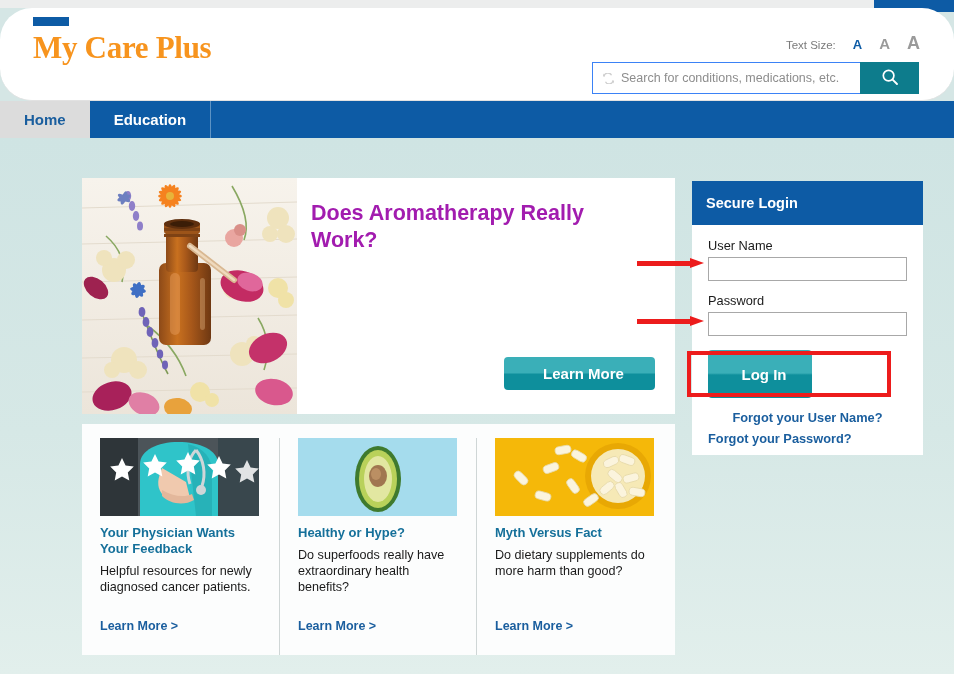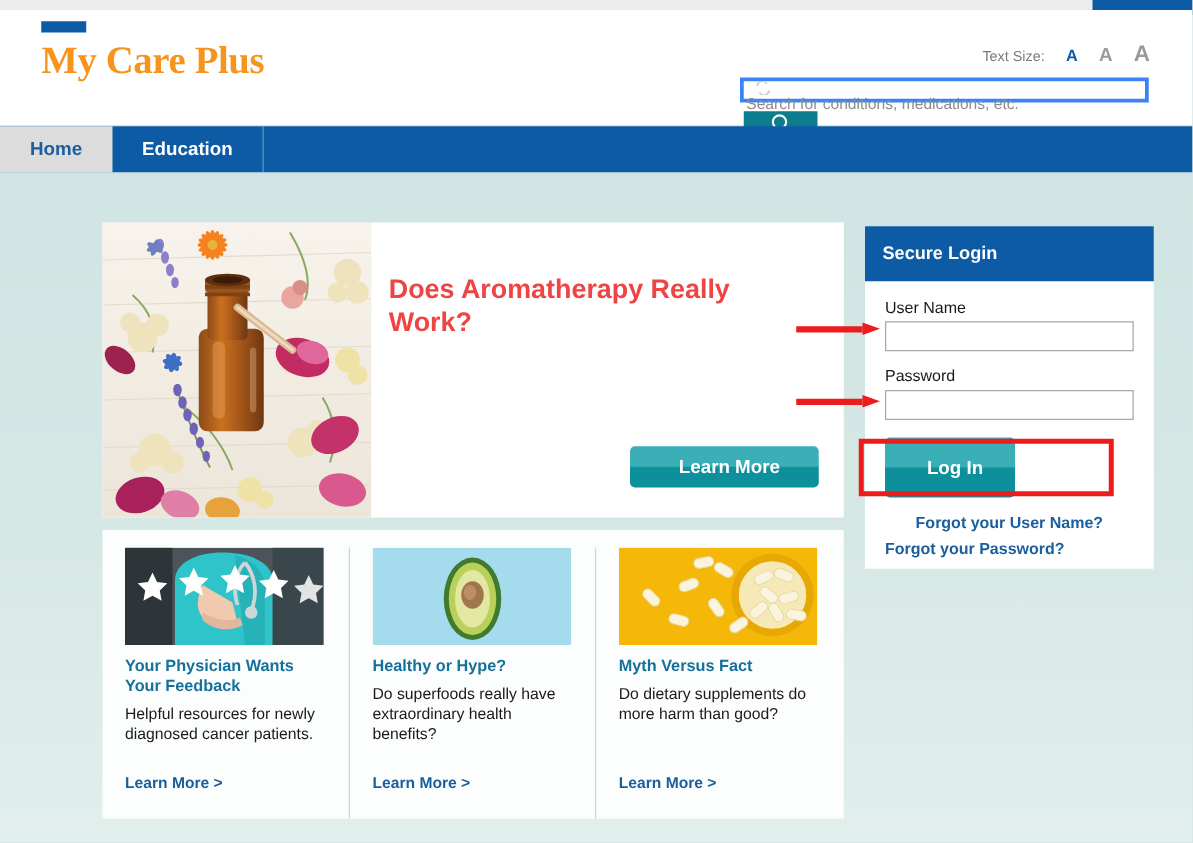--- a/index.html
+++ b/index.html
@@ -25,20 +25,21 @@
     width: 80px; height: 12px;
     background: #0d5ba5;
   }
 
   
   .header {
     position: absolute; left: 0; top: 8px;
     width: 954px; height: 93px;
     background: #ffffff;
     border-bottom: 1px solid #e2e2e2;
+    border-radius: 32px;
   }
   .logo-wrap {
     position: absolute; left: 33px; top: 9px;
   }
   .logo-bar {
     width: 36px; height: 9px;
     background: #0d5ba5;
     margin-bottom: 4px;
   }
   .logo-text {
@@ -59,25 +60,24 @@
   .textsize-label {
     font-size: 11.5px; color: #7b7b7b;
   }
   .ts-a { font-weight: bold; line-height: 1; }
   .ts-a1 { font-size: 13px; color: #0d5ba5; }
   .ts-a2 { font-size: 15px; color: #9a9a9a; }
   .ts-a3 { font-size: 18px; color: #9a9a9a; }
 
   .searchbar {
     position: absolute; left: 592px; top: 54px;
-    width: 327px; height: 20px;
+    width: 327px; height: 32px;
     display: flex;
-    border: 3px solid #3b82f6;
+    border: 1px solid #3b82f6;
     background: #fff;
-    flex-direction: column;
   }
   .search-icon-left {
     width: 22px; display: flex; align-items: center; justify-content: center;
     color: #cfcfcf; font-size: 11px; margin-left: 4px;
   }
   .search-input {
     flex: 1; border: 0; outline: none;
     font-size: 12.5px; color: #8d8d8d;
     font-family: "Liberation Sans", sans-serif;
     padding: 0 2px;
@@ -135,23 +135,23 @@
     background: #f2ece4;
     flex: 0 0 215px;
   }
   .hero-body {
     flex: 1;
     padding: 22px 20px 0 14px;
     position: relative;
   }
   .hero-title {
     font-size: 21.5px; font-weight: bold;
-    color: #ef4444;
+    color: #a21caf;
     line-height: 27px;
-    margin: 18px 0 16px 0;
+    margin: 0 0 16px 0;
   }
   .hero-text {
     font-size: 13.3px; color: #1a1a1a;
     line-height: 19px; margin: 0;
     max-width: 310px;
   }
   .btn-teal {
     background: linear-gradient(180deg, #3aafb8 0%, #3aafb8 48%, #0e8f9c 52%, #0e8f9c 100%);
     color: #ffffff;
     font-weight: bold;

